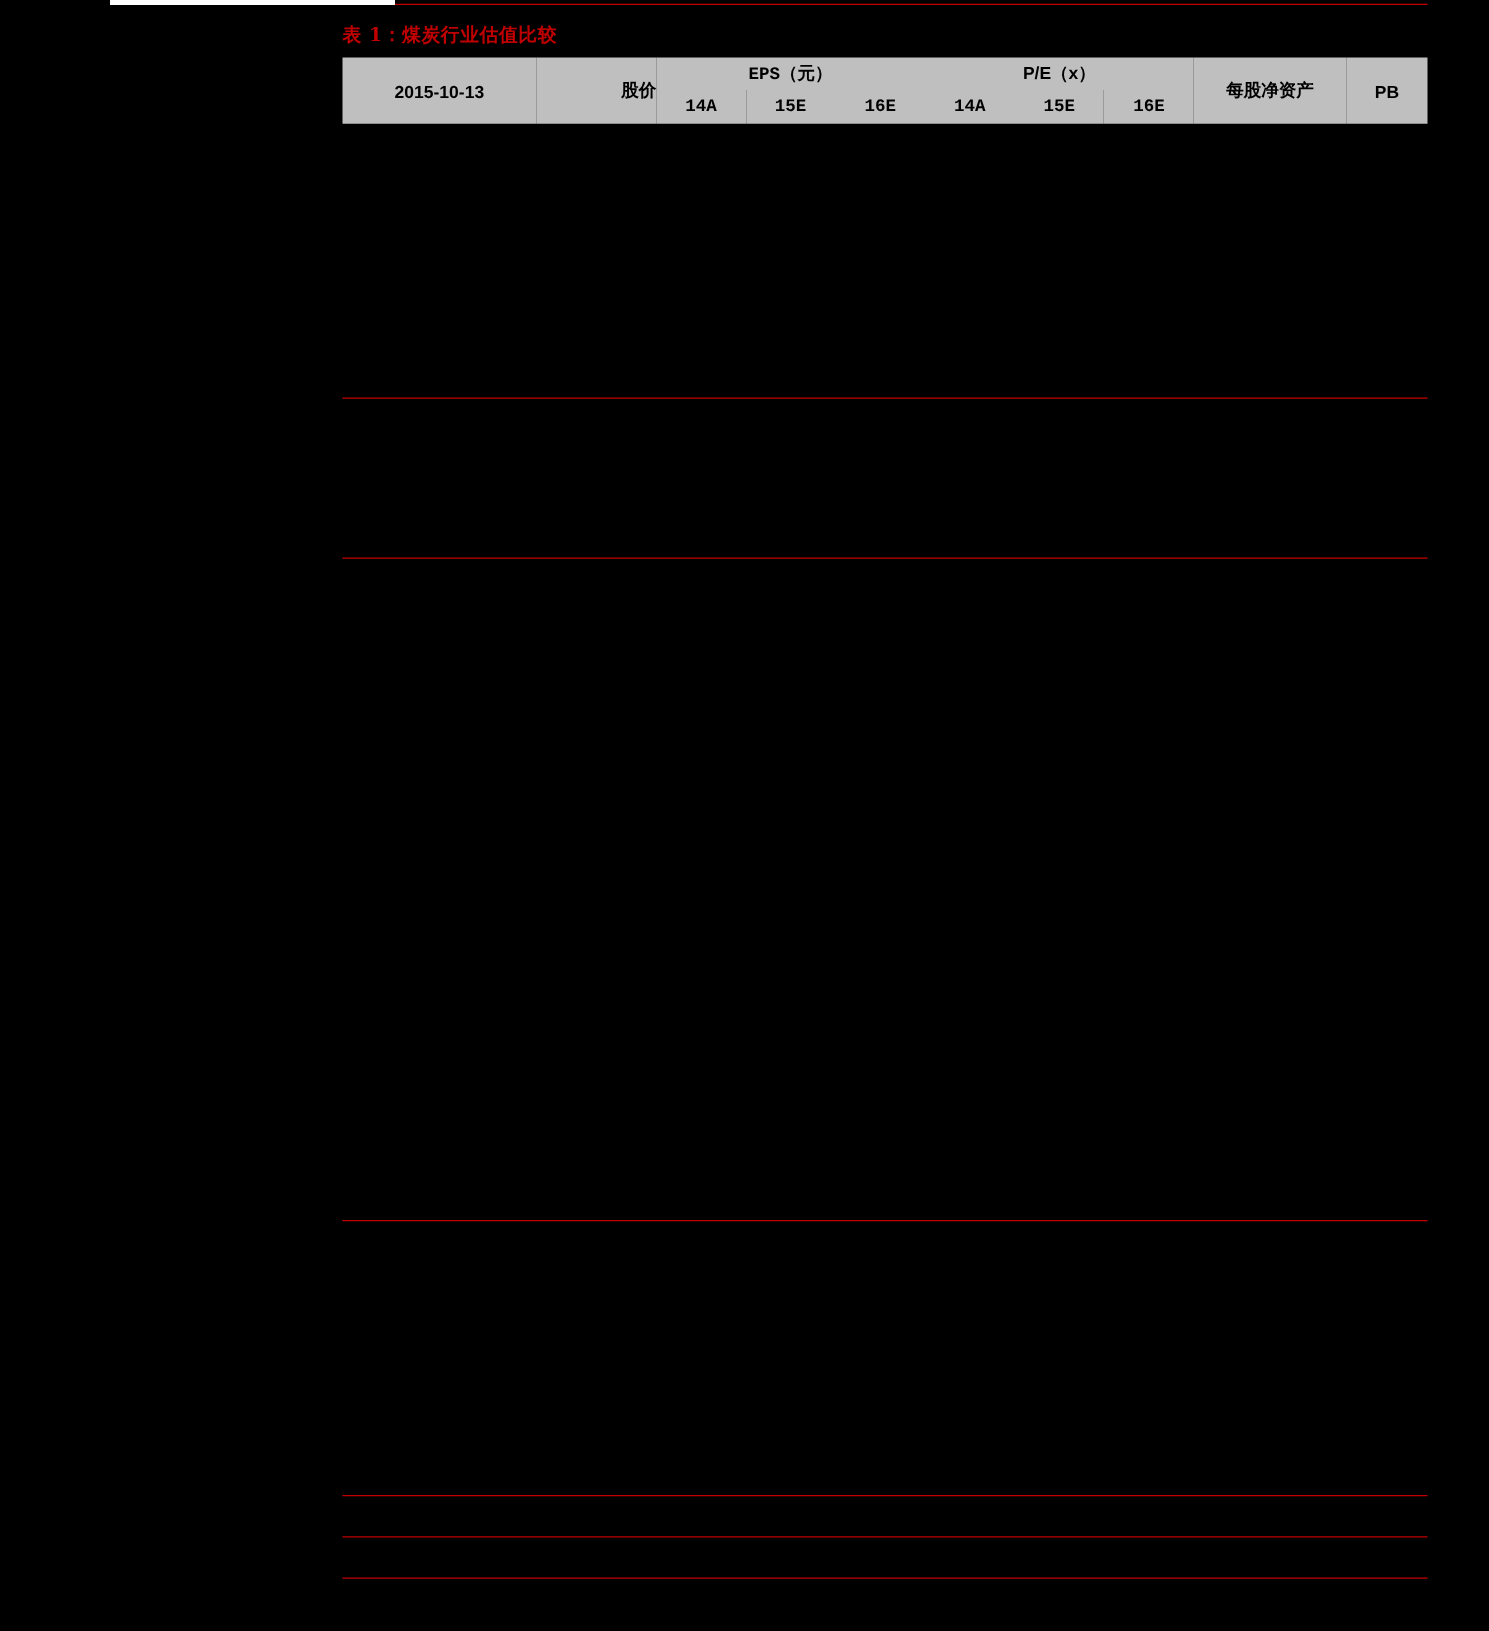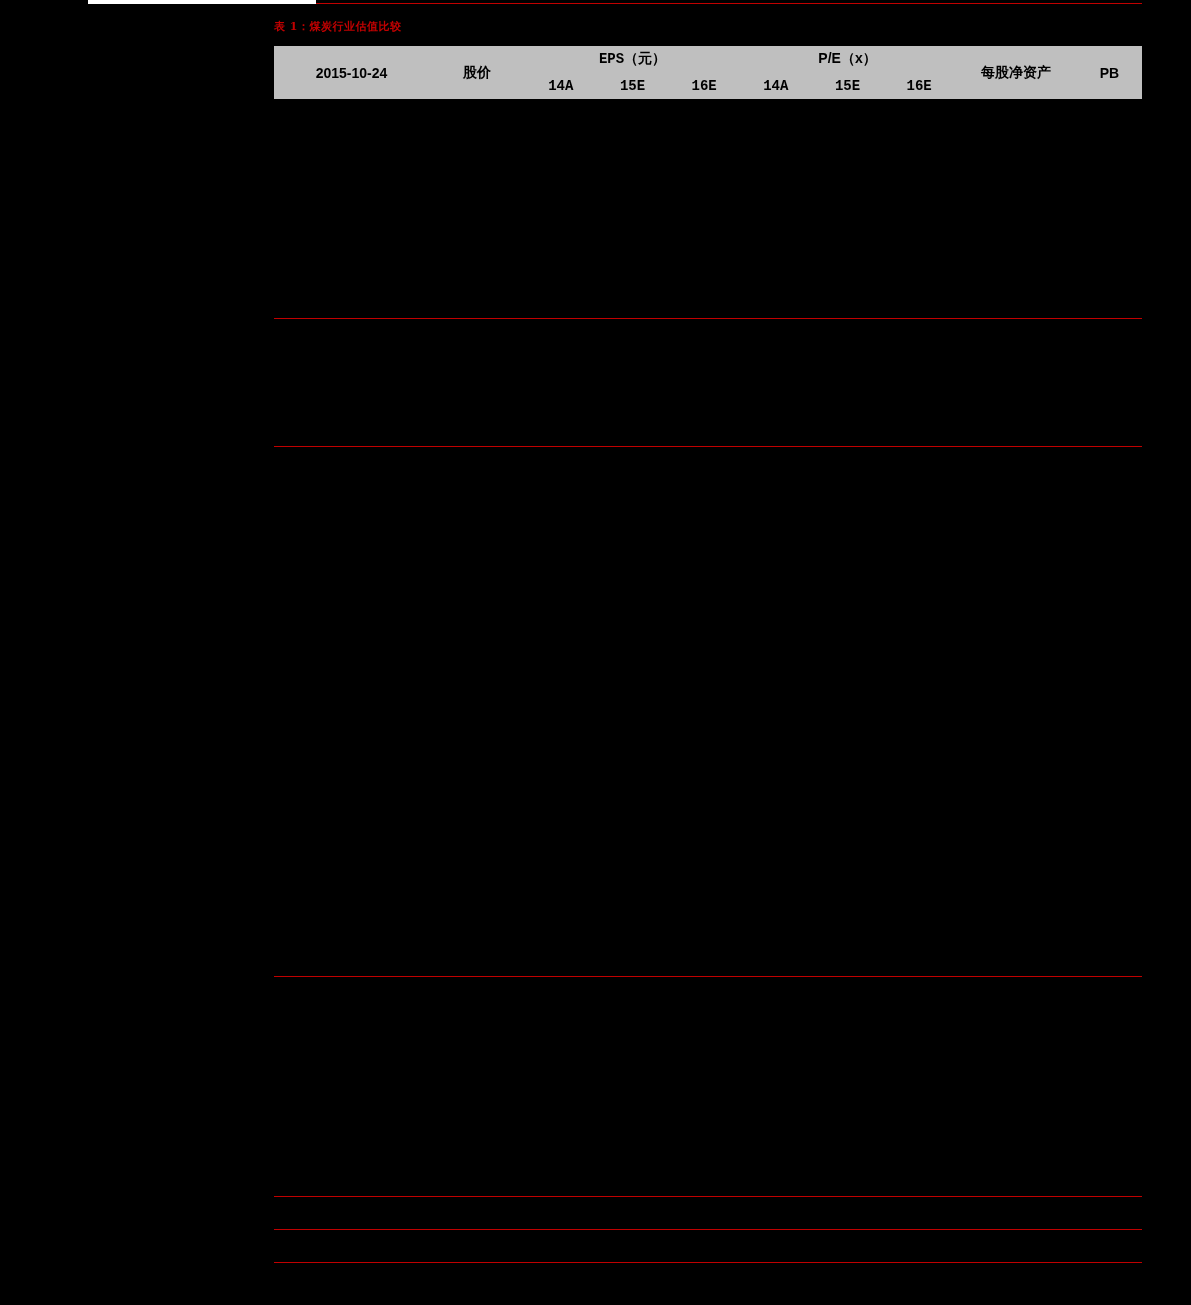--- a/index.html
+++ b/index.html
@@ -34,21 +34,21 @@
     background: #c00000;
   }
 
   .table-caption {
     position: absolute;
     left: 274px;
     top: 19px;
     color: #c00000;
     font-family: "DejaVu Serif", serif;
     font-weight: bold;
-    font-size: 11px;
+    font-size: 15px;
     letter-spacing: 0.5px;
     white-space: nowrap;
   }
 
   .table-wrap {
     position: absolute;
     left: 274px;
     top: 46px;
     width: 868px;
   }
@@ -66,21 +66,21 @@
     padding: 0;
     height: 27px;
     vertical-align: middle;
     font-size: 14px;
     border: none;
   }
   table.val-table thead tr.group-row th {
     height: 26px;
   }
   .th-date    { width: 155px; font-size: 15px; }
-  .th-price   { width: 96px;  font-size: 15px; font-family: "DejaVu Serif", serif; }
+  .th-price   { width: 96px;  font-size: 15px; font-family: "DejaVu Serif", serif; text-align: right; }
   .th-eps     { width: 215px; font-family: Liberation Mono, monospace; }
   .th-pe      { width: 215px; }
   .th-bps     { width: 122px; font-size: 15px; font-family: "DejaVu Serif", serif; }
   .th-pb      { width: 65px;  font-size: 15px; }
   .th-sub     { width: 71.6px; font-size: 13.5px; font-family: Liberation Mono, monospace; }
 
   .cn-serif { font-family: "DejaVu Serif", serif; }
 
   
   table.val-table tbody td {
@@ -119,21 +119,21 @@
 
 <div class="top-rule"></div>
 <div class="top-red-rule"></div>
 
 <div class="table-caption">表 1：煤炭行业估值比较</div>
 
 <div class="table-wrap">
   <table class="val-table">
     <thead>
       <tr class="group-row">
-        <th class="th-date" rowspan="2">2015-10-24</th>
+        <th class="th-date" rowspan="2">2015-10-13</th>
         <th class="th-price cn-serif" rowspan="2">股价</th>
         <th class="th-eps" colspan="3">EPS（元）</th>
         <th class="th-pe" colspan="3">P/E（x）</th>
         <th class="th-bps cn-serif" rowspan="2">每股净资产</th>
         <th class="th-pb" rowspan="2">PB</th>
       </tr>
       <tr class="sub-row">
         <th class="th-sub">14A</th>
         <th class="th-sub">15E</th>
         <th class="th-sub">16E</th>

